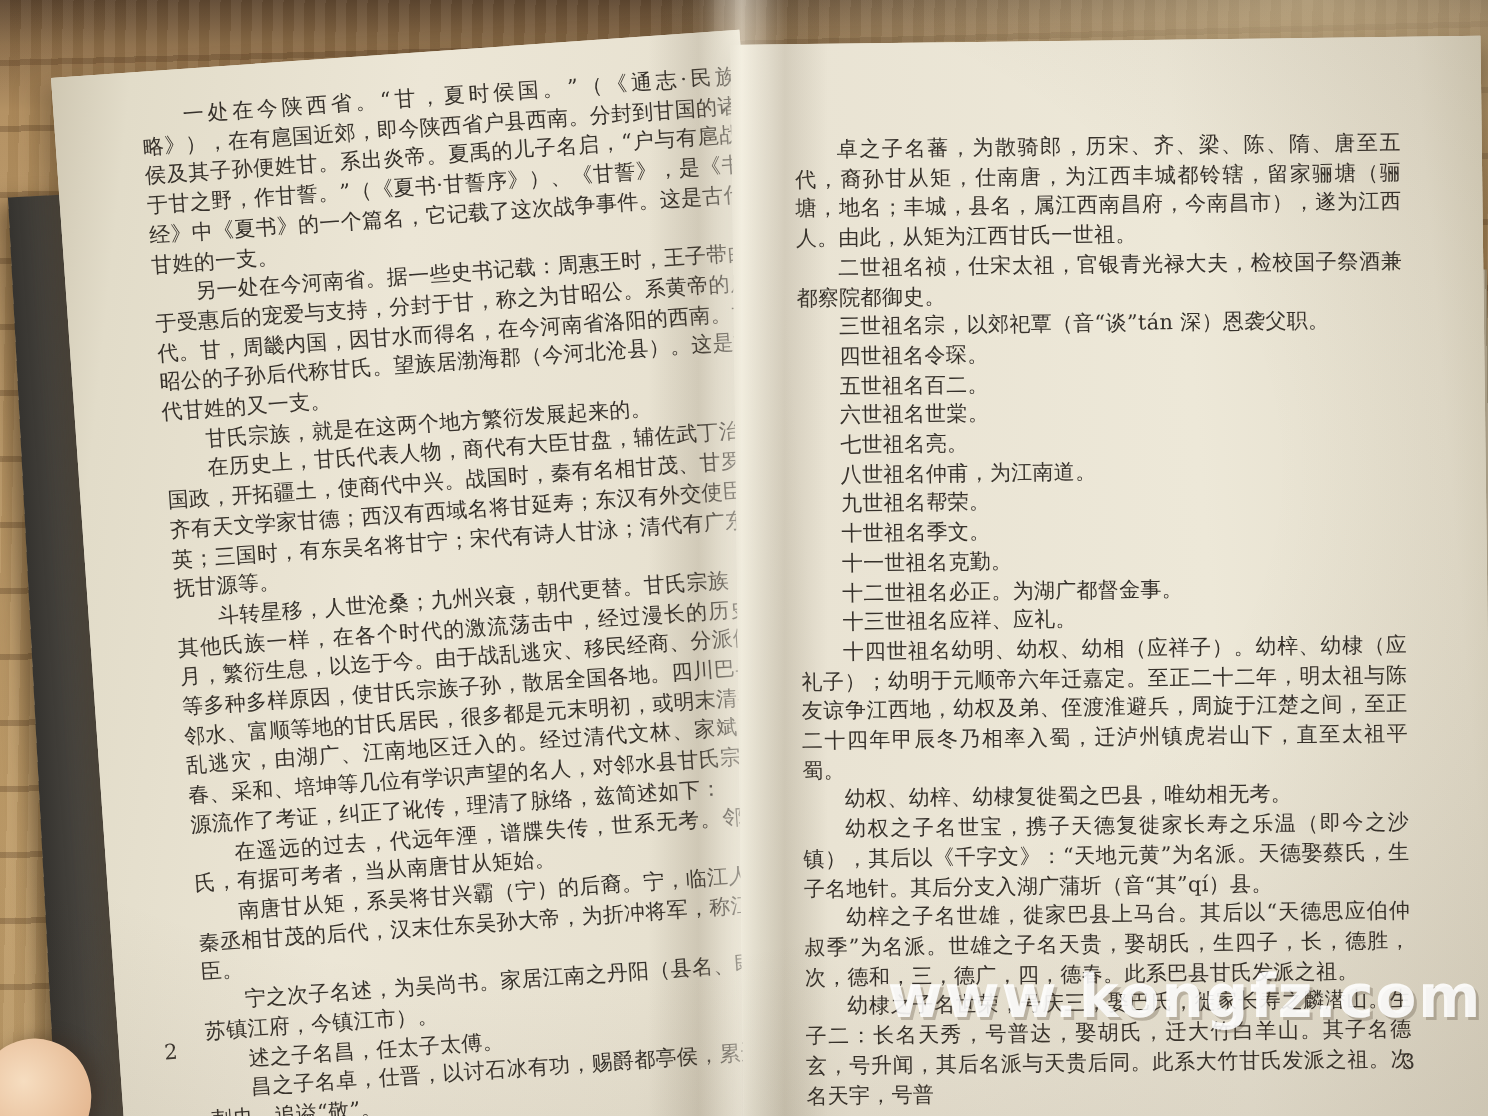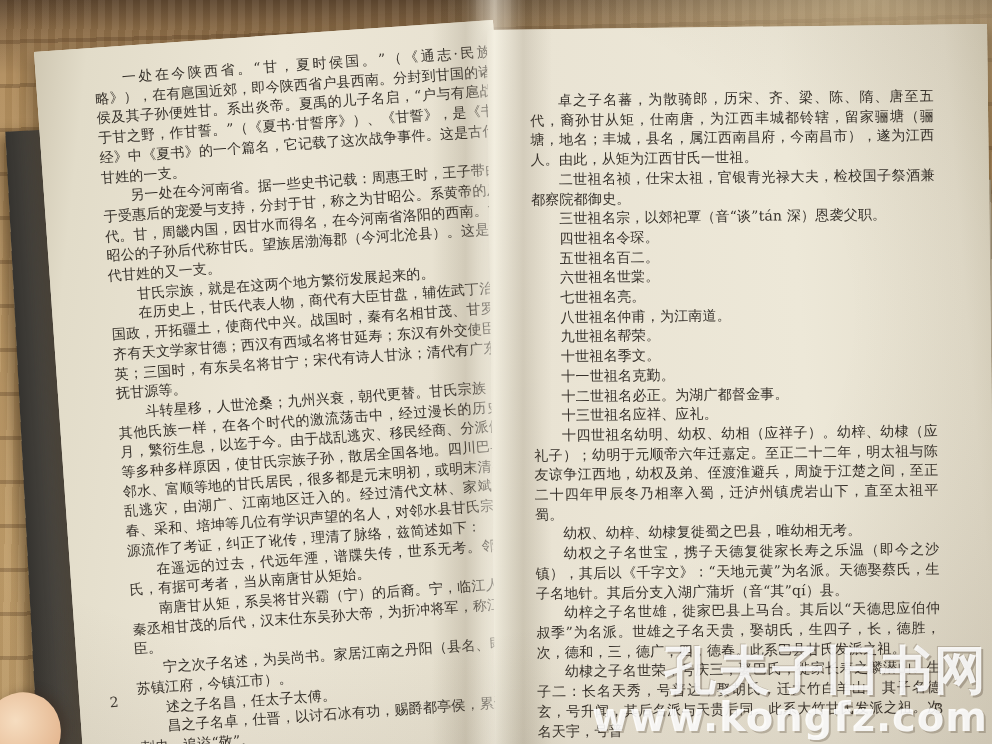--- a/index.html
+++ b/index.html
@@ -93,17 +93,16 @@
         <p>幼棣之子名世荣，号庆三，娶巴氏，徙家长寿之麟潜山。生子二：长名天秀，号普达，娶胡氏，迁大竹白羊山。其子名德玄，号升闻，其后名派与天贵后同。此系大竹甘氏发派之祖。次名天宇，号普</p>
       </div>
     <div class="page-number">3</div>
   </div>
 
   <div class="gutter"></div>
   <div class="vignette"></div>
   <div class="finger"></div>
 
   <div class="watermark">
-    <div class="wm-cn">孔夫子旧书网</div>
     <div class="wm-url">www.kongfz.com</div>
   </div>
 
 </div>
 
 </body></html>

